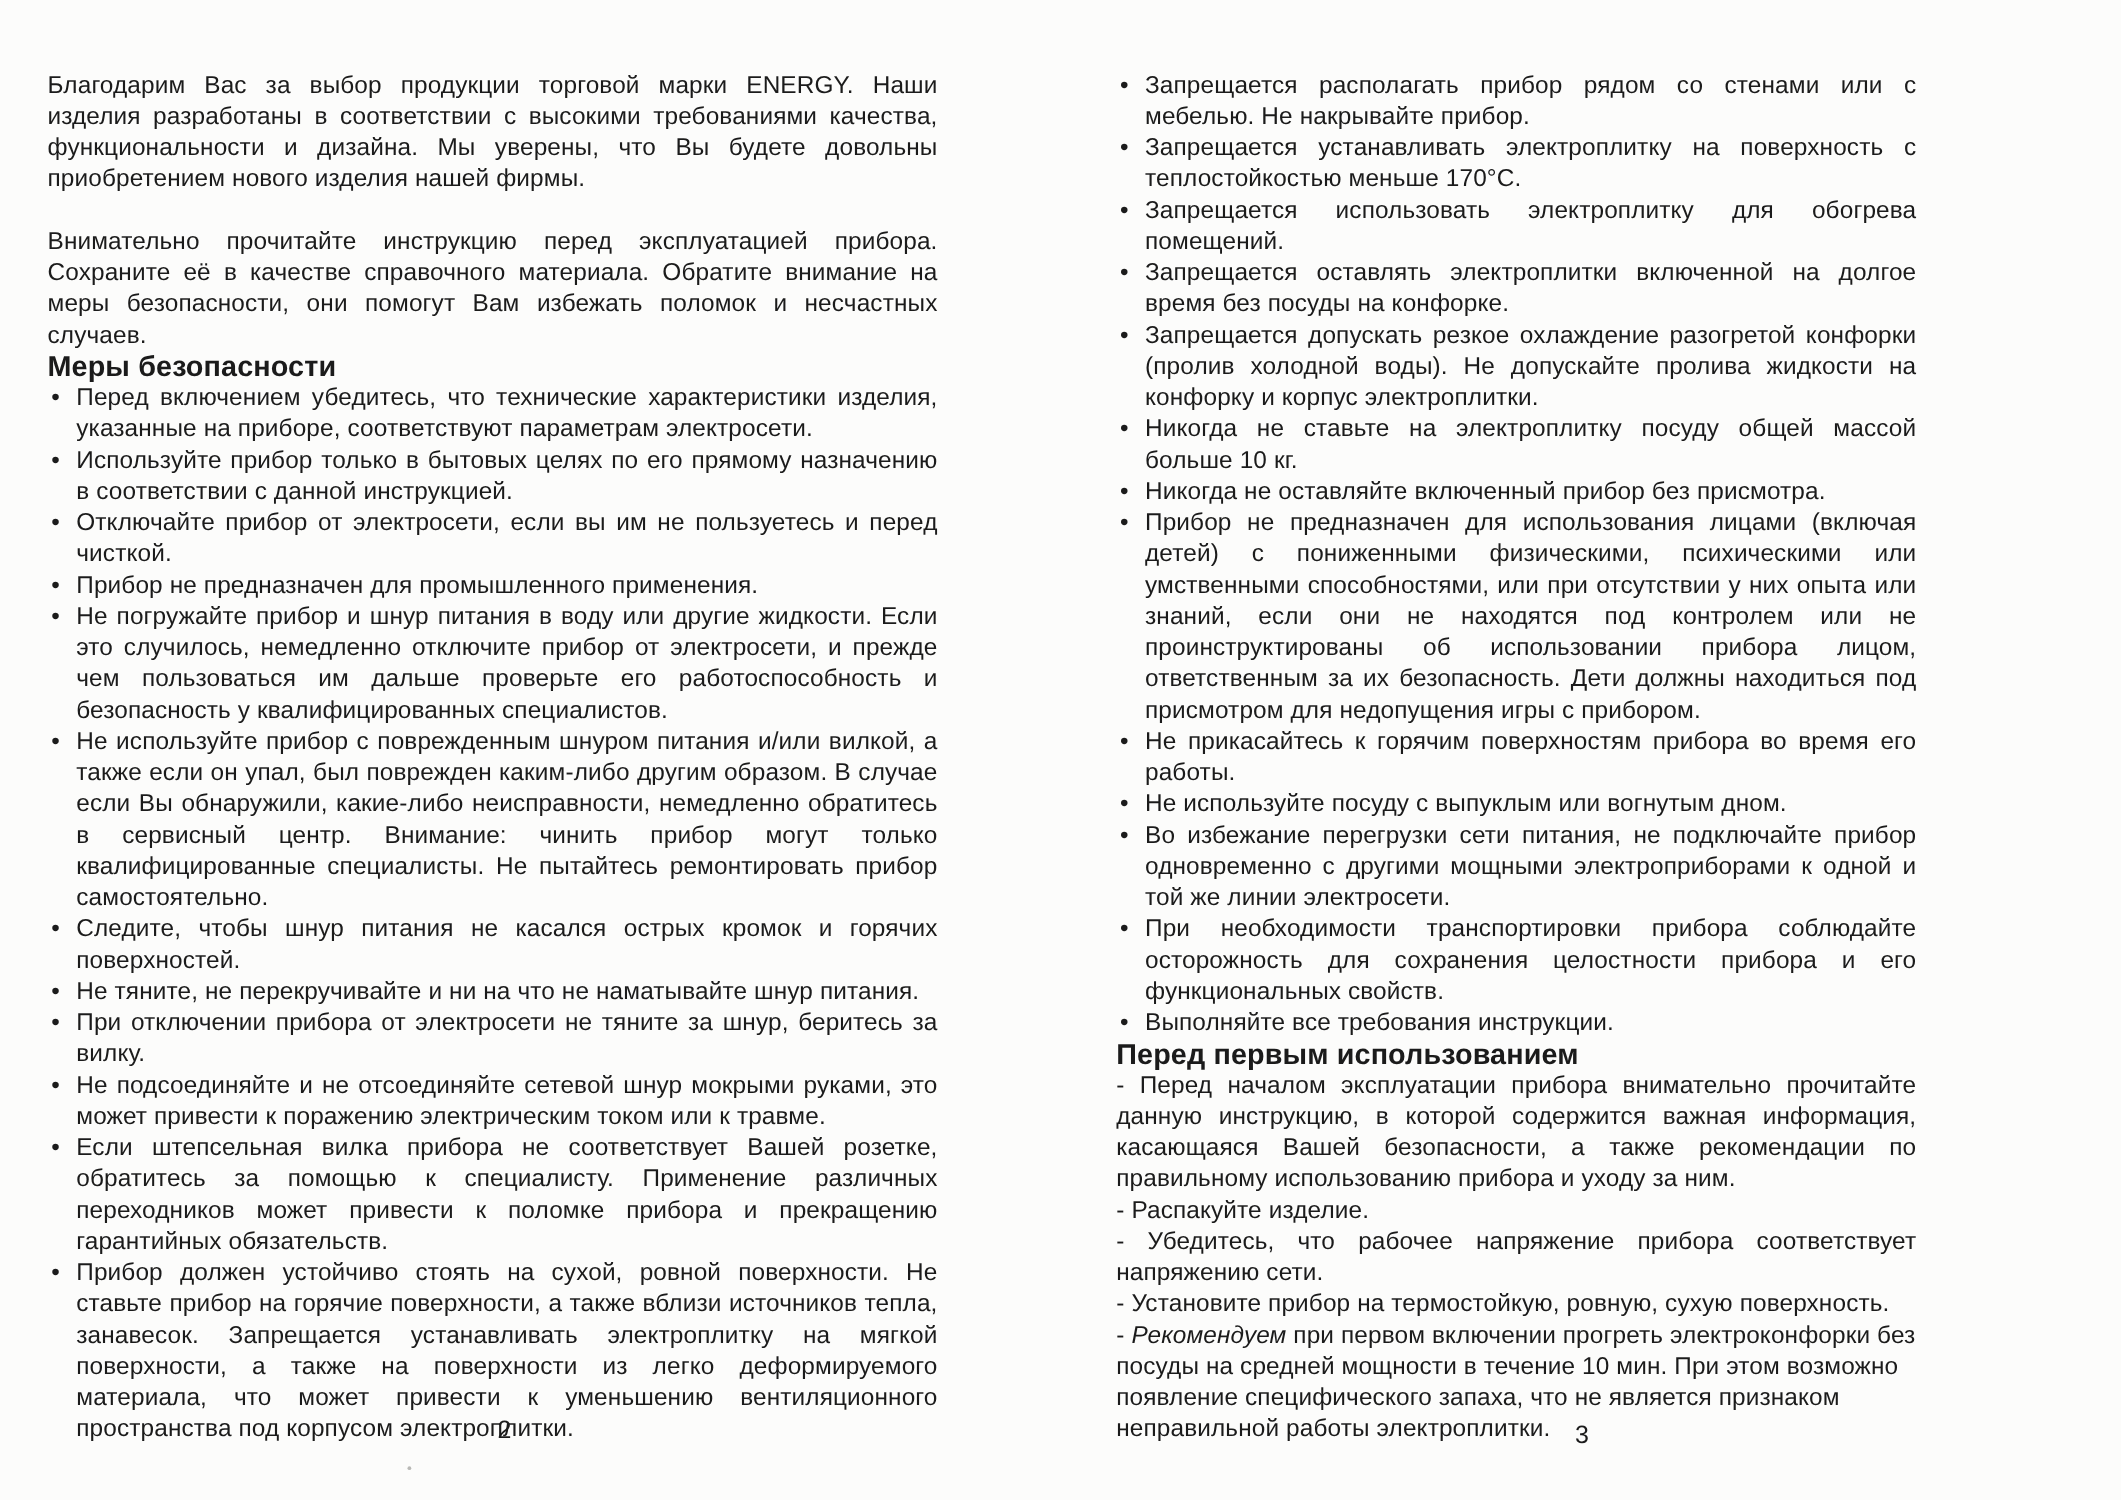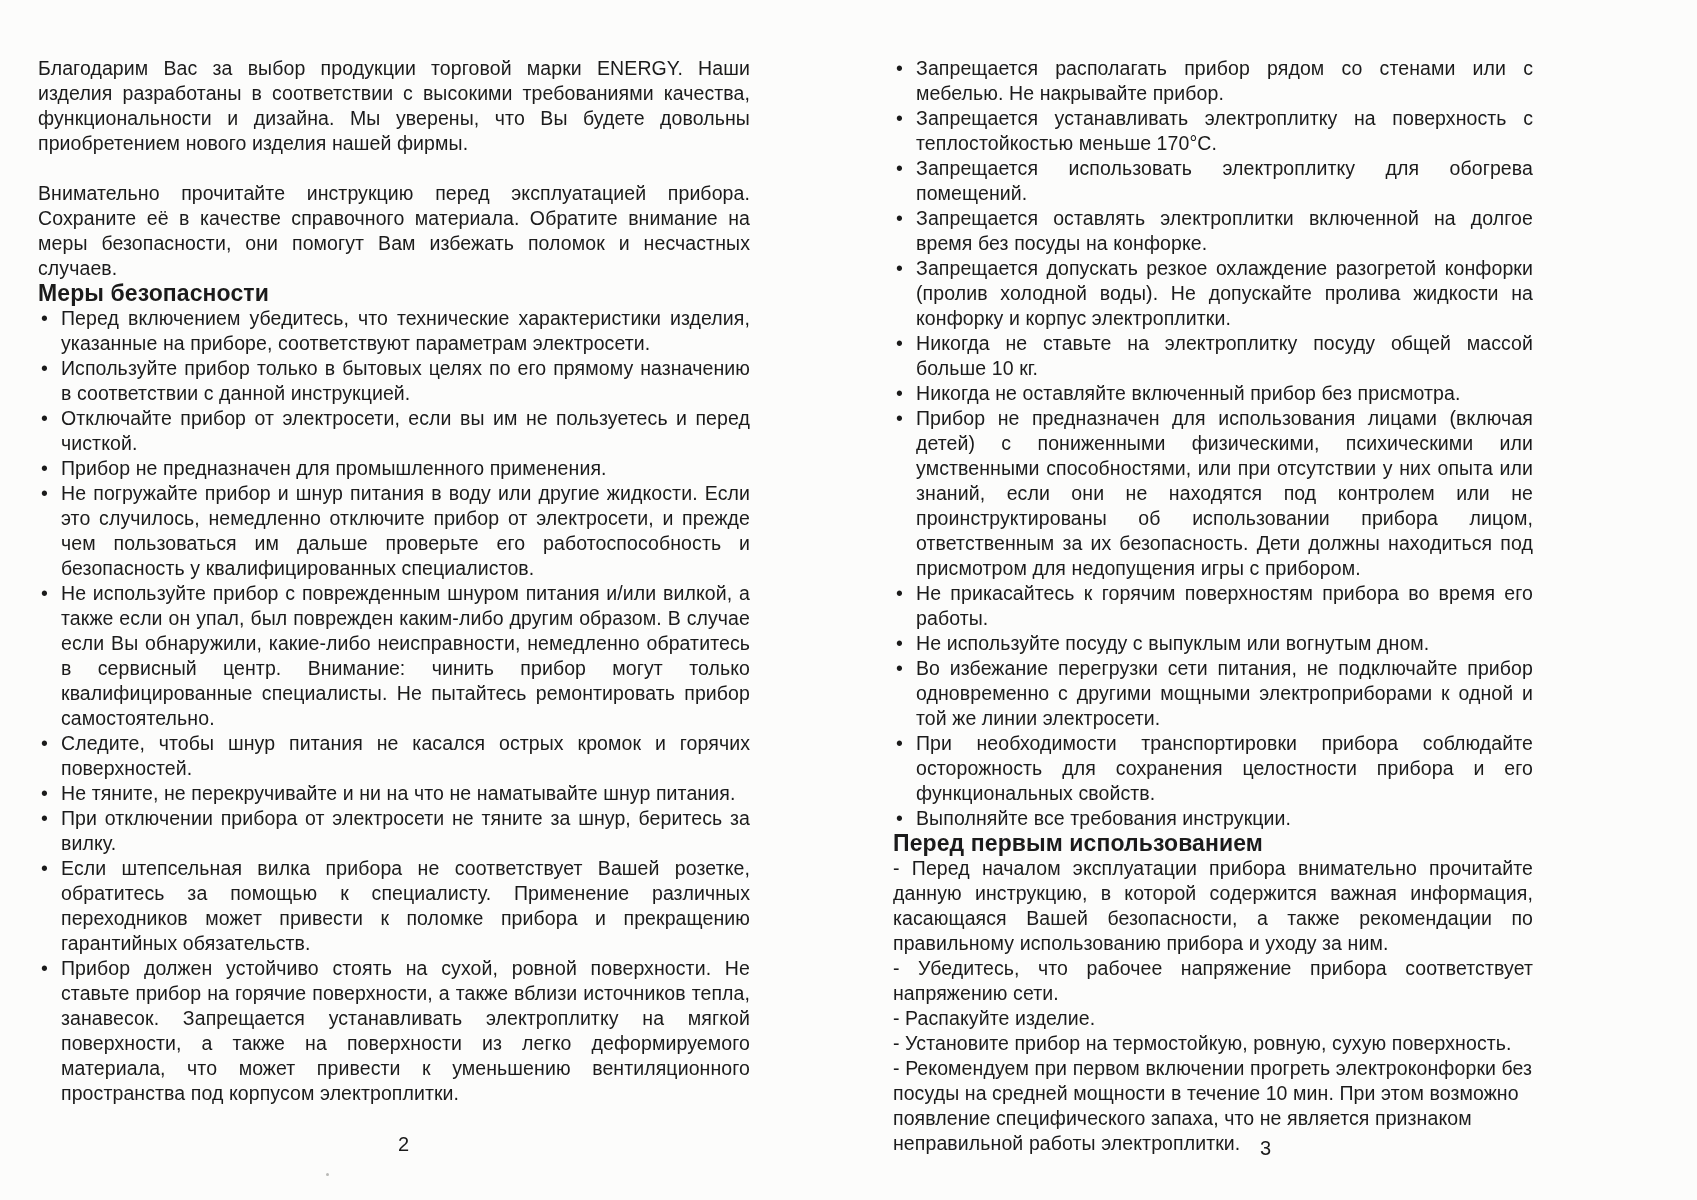--- a/index.html
+++ b/index.html
@@ -45,21 +45,21 @@
     padding-left: 23px;
   }
   ul.bullet-list li::before {
     content: "\2022";
     position: absolute;
     left: 3px;
     top: 0;
   }
   .dash-para { text-align: justify; }
   .ragged    { text-align: left; }
-  .italic-word { }
+  .italic-word { font-style: italic; }
 
   .page-number {
     position: absolute;
     font-size: 20px;
     line-height: 24px;
     color: #1b1b1b;
   }
   .page-number-left  { left: 398px;  top: 1132px; }
   .page-number-right { left: 1260px; top: 1136px; }
 
@@ -108,20 +108,23 @@
         <li>
         <span>Следите, чтобы шнур питания не касался острых кромок и горячих поверхностей.</span>
       </li>
         <li>
         <span>Не тяните, не перекручивайте и ни на что не наматывайте шнур питания.</span>
       </li>
         <li>
         <span>При отключении прибора от электросети не тяните за шнур, беритесь за вилку.</span>
       </li>
         <li>
+        <span>Не подсоединяйте и не отсоединяйте сетевой шнур мокрыми руками, это может привести к поражению электрическим током или к травме.</span>
+      </li>
+        <li>
         <span>Если штепсельная вилка прибора не соответствует Вашей розетке, обратитесь за помощью к специалисту. Применение различных переходников может привести к поломке прибора и прекращению гарантийных обязательств.</span>
       </li>
         <li>
         <span>Прибор должен устойчиво стоять на сухой, ровной поверхности. Не ставьте прибор на горячие поверхности, а также вблизи источников тепла, занавесок. Запрещается устанавливать электроплитку на мягкой поверхности, а также на поверхности из легко деформируемого материала, что может привести к уменьшению вентиляционного пространства под корпусом электроплитки.</span>
       </li>
       </ul>
   </div>
 
   <div class="col col-right">
     <ul class="bullet-list">
@@ -163,22 +166,22 @@
       </li>
         <li>
         <span>Выполняйте все требования инструкции.</span>
       </li>
       </ul>
 
     <h3 class="section-heading">Перед первым использованием</h3>
 
     <div>
         <p class="dash-para">- Перед началом эксплуатации прибора внимательно прочитайте данную инструкцию, в которой содержится важная информация, касающаяся Вашей безопасности, а также рекомендации по правильному использованию прибора и уходу за ним.</p>
+        <p class="dash-para">- Распакуйте изделие.</p>
         <p class="dash-para">- Убедитесь, что рабочее напряжение прибора соответствует напряжению сети.</p>
-        <p class="dash-para">- Распакуйте изделие.</p>
         <p class="dash-para">- Установите прибор на термостойкую, ровную, сухую поверхность.</p>
       </div>
 
     <p class="dash-para ragged">
       <span>- </span><span class="italic-word">Рекомендуем</span><span> при первом включении прогреть электроконфорки без посуды на средней мощности в течение 10 мин. При этом возможно появление специфического запаха, что не является признаком неправильной работы электроплитки.</span>
     </p>
   </div>
 
   <div class="page-number page-number-left">2</div>
 

